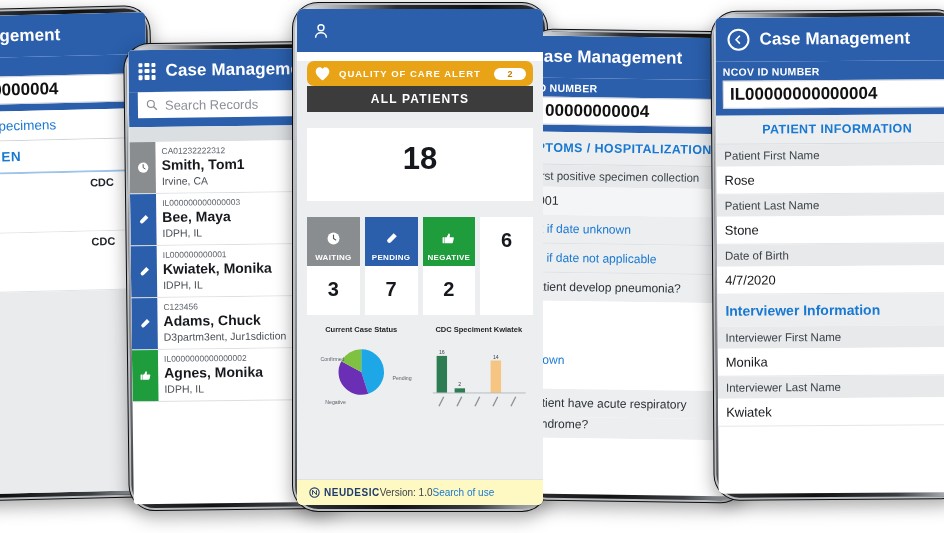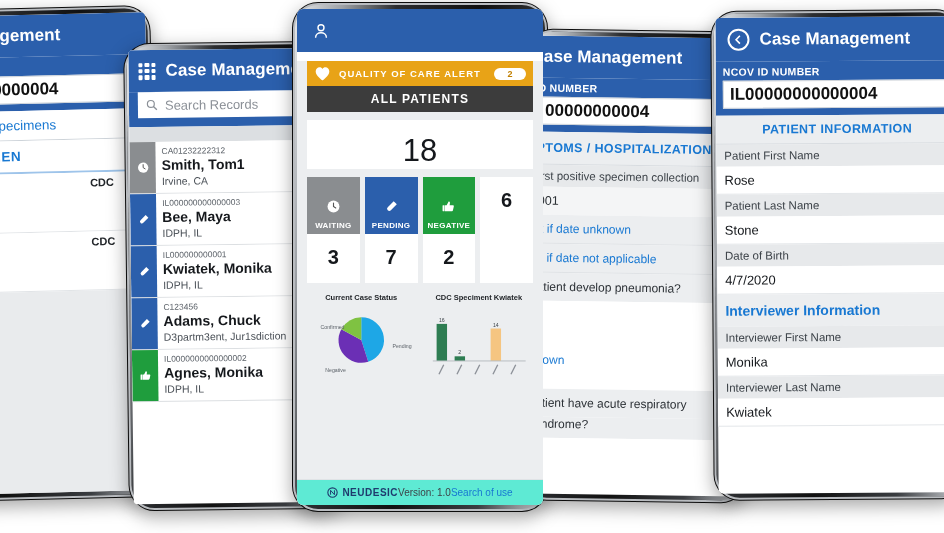--- a/index.html
+++ b/index.html
@@ -73,42 +73,42 @@
   .caserow .idline { display:flex; justify-content:space-between; gap:6px;
                      font-size:8.5px; color:#5d636a; white-space:nowrap; }
   .caserow .nm { font-size:14px; font-weight:700; color:#15181c; margin-top:1px; white-space:nowrap; }
   .caserow .loc { font-size:10.5px; color:#4a5057; margin-top:2px; white-space:nowrap; }
 
   
   #phone3 { left:292px; top:2px; width:256px; height:510px; }
   #phone3 .screen { border-radius:6px; }
   #p3-bar { height:43px; padding:0 14px; justify-content:space-between; }
   .alertbar { margin:9px 10px 0 10px; background:#e8a317; display:flex; align-items:center;
-              gap:8px; padding:5px 7px; }
+              gap:8px; padding:5px 7px;border-radius:7px; }
   .alertbar .txt { color:#fff; font-size:9.5px; font-weight:700; letter-spacing:1px; flex:1; }
   .alertbar .pill { background:#fff; color:#c07f00; font-size:9px; font-weight:700;
                     border-radius:9px; padding:1px 0; width:32px; text-align:center; }
   .cases-h { color:#1d2024; font-size:12.5px; font-weight:700; letter-spacing:.4px;
              padding:10px 12px 5px 12px; }
   .allpat { background:#3c3c3c; color:#fff; font-size:12px; font-weight:700;
             letter-spacing:1.2px; text-align:center; padding:6px; margin:0 10px; }
-  .bigcount { background:#fff; margin:8px 10px; padding:13px 0 0 0; text-align:center;
-              font-size:31px; font-weight:400; color:#15181c; }
+  .bigcount { background:#fff; margin:16px 10px; padding:13px 0 24px 0; text-align:center;
+              font-size:31px; font-weight:700; color:#15181c; }
   .tiles { display:flex; gap:5px; margin:8px 10px 0 10px; }
   .tile { flex:1; background:#fff; }
-  .tile .cap { color:#fff; text-align:center; padding:22px 0 4px 0; }
+  .tile .cap { color:#fff; text-align:center; padding:14px 0 4px 0; }
   .tile .cap .lbl { font-size:8px; font-weight:700; letter-spacing:.3px; margin-top:3px; }
   .tile .val { text-align:center; font-size:20px; font-weight:700; color:#15181c; padding:12px 0 14px 0; }
   .charts { display:flex; gap:5px; margin:10px 8px 0 8px; }
   .chart { flex:1; }
   .chart .ct { text-align:center; font-size:7.5px; font-weight:700; color:#1d2024; margin-bottom:4px; }
   .barlbl { font-size:5.5px; fill:#3d4349; }
   .pielbl { font-size:5.5px; fill:#5d636a; }
-  .appfoot { position:absolute; left:0; right:0; bottom:0; background:#5eead4;
-             display:flex; align-items:center; justify-content:center;
+  .appfoot { position:absolute; left:0; right:0; bottom:0; background:#fef9c3;
+             display:flex; align-items:center; justify-content:flex-start;
              padding:7px 12px; border-top:1px solid #e0e3e6; }
   .appfoot .brand { display:flex; align-items:center; gap:4px; color:#1f3b6e;
                     font-size:10px; font-weight:700; letter-spacing:.5px; }
   .appfoot .ver { font-size:10px; color:#3d4349; }
   .appfoot .tou { font-size:10px; color:#1878d2; }
 
   
   #phone4 { left:524px; top:30px; width:226px; height:472px; transform: rotate(0.8deg); }
   #phone4 .screen { border-radius:4px; }
   #p4-bar { height:42px; padding:0 12px; justify-content:space-between; }

